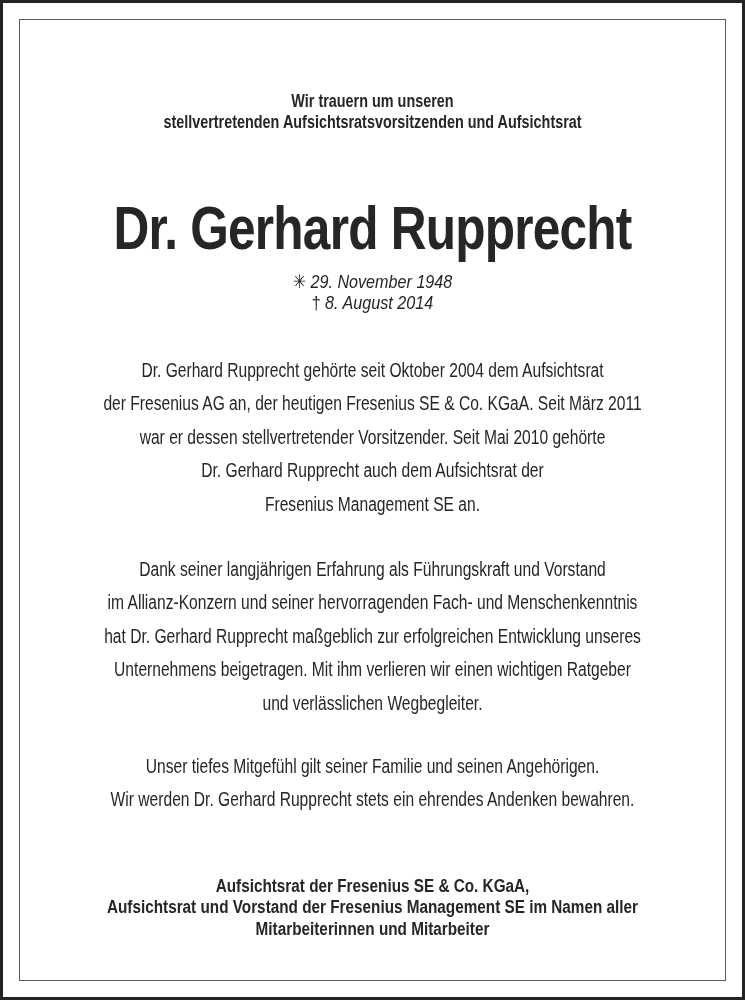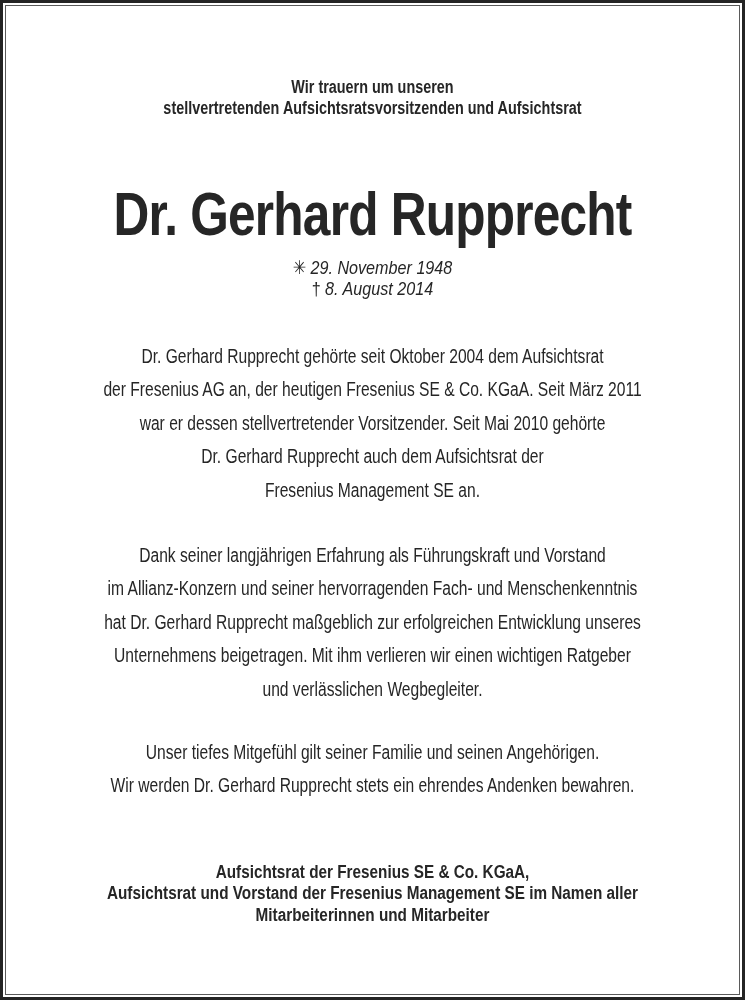--- a/index.html
+++ b/index.html
@@ -1,18 +1,18 @@
 <!DOCTYPE html>
 <html lang="de"><head>
 <meta charset="utf-8">
 <style>
   html,body{margin:0;padding:0;background:#ffffff;}
   .page{
     width:745px;height:1000px;box-sizing:border-box;
-    border:3px solid #242424;padding:2px;background:#ffffff;
+    border:3px solid #242424;padding:16px;background:#ffffff;
     font-family:"Liberation Sans","DejaVu Sans",sans-serif;
     color:#262626;
   }
   .inner{
     width:100%;height:100%;box-sizing:border-box;
     border:1px solid #5a5a5a;overflow:hidden;background:#ffffff;
   }
   .intro{
     margin:71px 0 0;font-weight:bold;font-size:18px;line-height:21px;
     text-align:center;transform:scaleX(0.80);

